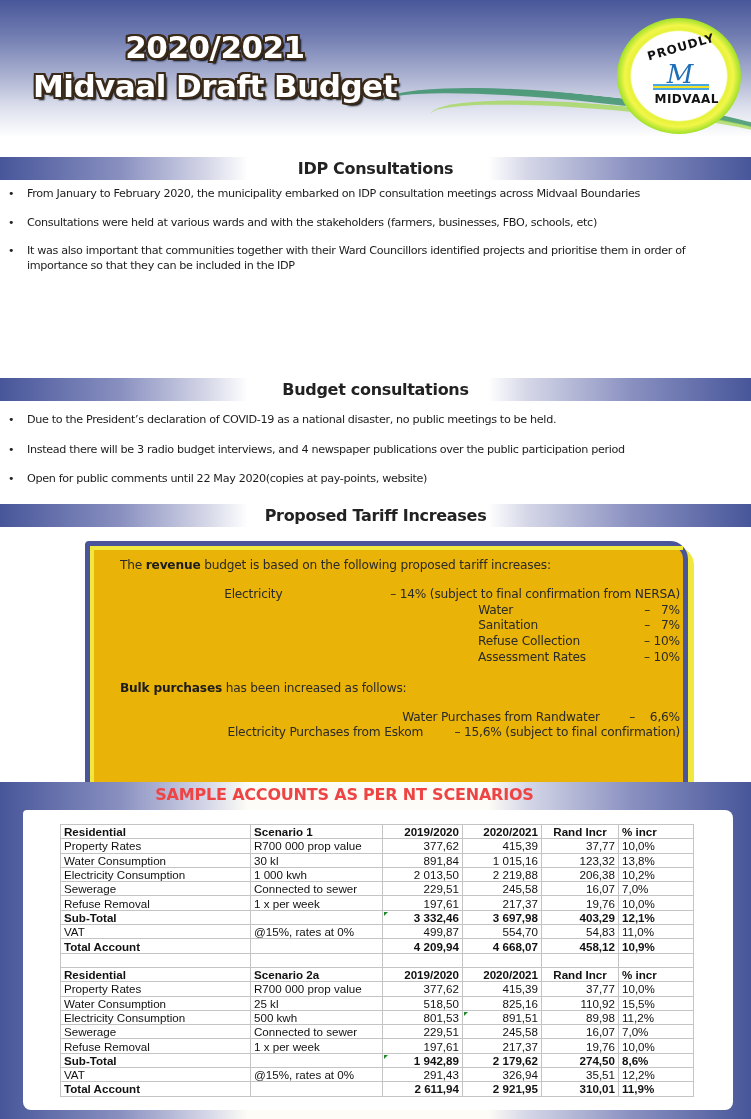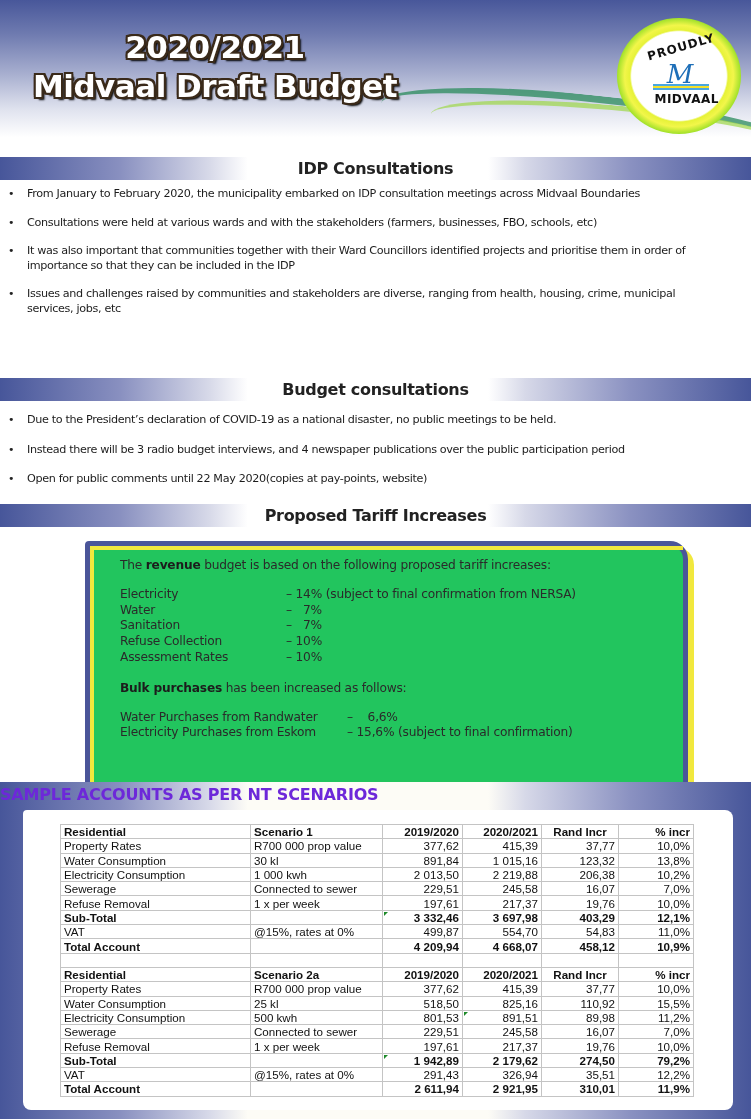--- a/index.html
+++ b/index.html
@@ -79,70 +79,70 @@
       color: #1c1c1c; letter-spacing: -0.35px;
     }
     .bullets li::before {
       content: "\2022"; position: absolute; left: 8px; top: 0; font-size: 11px; color: #222;
     }
 
     
     .tariff-box {
       position: absolute; left: 85px; top: 541px; width: 603px; height: 272px;
       border: 5px solid #4a5599; border-radius: 4px 18px 4px 18px;
-      background: #22c55e;
+      background: #eab308;
       box-shadow: 6px 6px 0 #f1e83d;
     }
     .tariff-box::before {
       content: ""; position: absolute; left: 0; top: 0; right: 0; height: 4px; background: #f1e83d;
     }
     .tariff-box::after {
       content: ""; position: absolute; left: 0; top: 0; bottom: 0; width: 4px; background: #f1e83d;
     }
     .tariff-content {
       position: absolute; left: 30px; top: 11px; width: 560px;
       font-family: "DejaVu Sans", sans-serif; font-size: 12.2px; color: #2a2a2a; letter-spacing: -0.2px;
     }
     .tariff-content .intro { line-height: 16px; }
     .tariff-content b { font-weight: bold; color: #1c1c1c; }
-    .trow { display: flex; line-height: 15.7px; }
+    .trow { display: flex; line-height: 15.7px; justify-content: flex-end; }
     .trow .tl { width: 166px; }
     .trow2 .tl { width: 227px; }
     .gap1 { height: 14px; }
     .gap2 { height: 14px; }
 
     
     .sa-bg {
       position: absolute; left: 0; top: 782px; width: 751px; height: 337px;
       background: linear-gradient(90deg, #47569a 0%, #8990c0 16%, #d8dae9 28%, #fdfcf6 33%, #fdfcf6 65%, #d6d8e8 70%, #8a91c1 84%, #47569a 100%);
     }
     .sa-title {
-      position: absolute; left: 0; top: 782px; width: 689px; height: 26px; text-align: left;
-      font-family: "DejaVu Sans", sans-serif; font-weight: bold; font-size: 16px; line-height: 26px; color: #6d28d9;
+      position: absolute; left: 0; top: 782px; width: 689px; height: 26px; text-align: center;
+      font-family: "DejaVu Sans", sans-serif; font-weight: bold; font-size: 16px; line-height: 26px; color: #ef4444;
       letter-spacing: -0.2px;
     }
     .sa-card {
       position: absolute; left: 23px; top: 810px; width: 710px; height: 300px;
       background: #ffffff; border-radius: 4px 8px 8px 8px;
     }
     table.acct {
       position: absolute; left: 60px; top: 824px;
       border-collapse: collapse;
       font-family: "Liberation Sans", sans-serif; font-size: 11.6px; color: #111;
     }
     table.acct td {
       border: 1px solid #c4c4c4; height: 14.3px; line-height: 13px; padding: 0 3px;
       white-space: nowrap;
     }
     table.acct td.c0 { width: 190px; }
     table.acct td.c1 { width: 132px; }
     table.acct td.c2 { width: 80px; text-align: right; }
     table.acct td.c3 { width: 79px; text-align: right; }
     table.acct td.c4 { width: 77px; text-align: right; }
-    table.acct td.c5 { width: 75px; text-align: right; }
+    table.acct td.c5 { width: 75px; text-align: left; }
     table.acct tr.hdr td { font-weight: bold; }
     table.acct tr.hdr td.c2, table.acct tr.hdr td.c3 { text-align: right; }
     table.acct tr.hdr td.c4 { text-align: center; }
     table.acct tr.bold td { font-weight: bold; }
     table.acct tr.spacer td { height: 14.3px; }
     .tri { position: relative; }
     .tri::after {
       content: ""; position: absolute; left: 1px; top: 1px; width: 0; height: 0;
       border-top: 4px solid #1e8a2a; border-right: 4px solid transparent;
     }
@@ -166,21 +166,20 @@
   </div>
 </div>
 
 <div class="banner" style="top:157px;">
   <span>IDP Consultations</span>
 </div>
 <ul class="bullets" style="top:187px;">
   <li style="margin-bottom:14px;">From January to February 2020, the municipality embarked on IDP consultation meetings across Midvaal Boundaries</li>
   <li style="margin-bottom:14px;">Consultations were held at various wards and with the stakeholders (farmers, businesses, FBO, schools, etc)</li>
   <li style="margin-bottom:14px;">It was also important that communities together with their Ward Councillors identified projects and prioritise them in order of importance so that they can be included in the IDP</li>
-  <li style="margin-bottom:14px;">Issues and challenges raised by communities and stakeholders are diverse, ranging from health, housing, crime, municipal services, jobs, etc</li>
 </ul>
 
 <div class="banner" style="top:378px;">
   <span>Budget consultations</span>
 </div>
 <ul class="bullets" style="top:413px;">
   <li style="margin-bottom:15px;">Due to the President’s declaration of COVID-19 as a national disaster, no public meetings to be held.</li>
   <li style="margin-bottom:15px;">Instead there will be 3 radio budget interviews, and 4 newspaper publications over the public participation period</li>
   <li>Open for public comments until 22 May 2020(copies at pay-points, website)</li>
 </ul>
@@ -362,21 +361,21 @@
       <td class="c3">217,37</td>
       <td class="c4">19,76</td>
       <td class="c5">10,0%</td>
     </tr>
     <tr class="bold">
       <td class="c0">Sub-Total</td>
       <td class="c1"></td>
       <td class="c2 tri">1 942,89</td>
       <td class="c3">2 179,62</td>
       <td class="c4">274,50</td>
-      <td class="c5">79,2%</td>
+      <td class="c5">8,6%</td>
     </tr>
     <tr>
       <td class="c0">VAT</td>
       <td class="c1">@15%, rates at 0%</td>
       <td class="c2">291,43</td>
       <td class="c3">326,94</td>
       <td class="c4">35,51</td>
       <td class="c5">12,2%</td>
     </tr>
     <tr class="bold">

